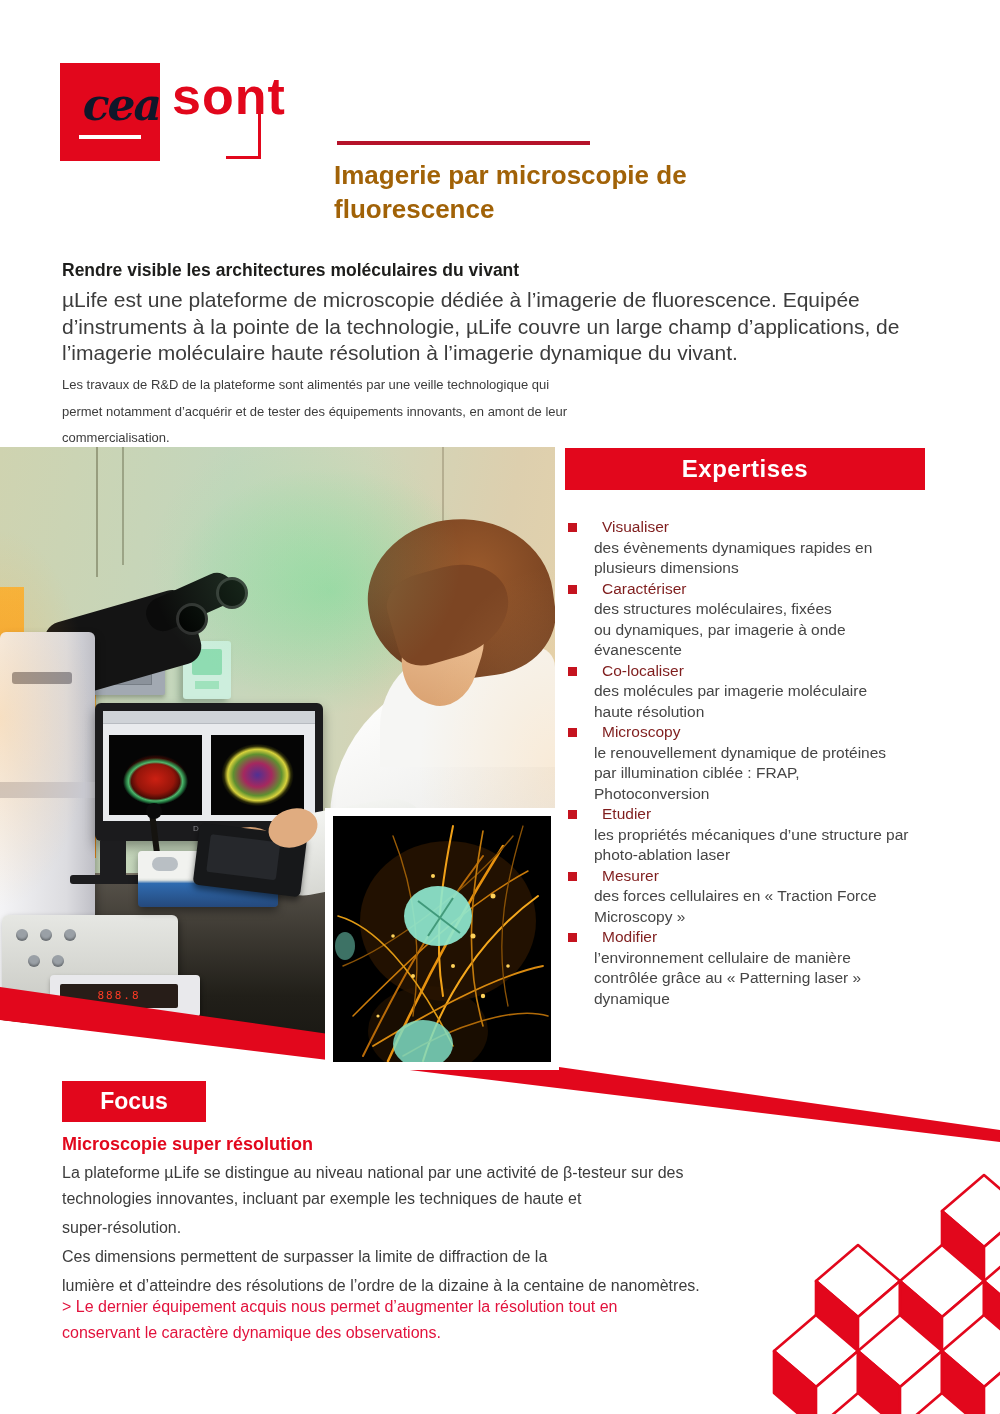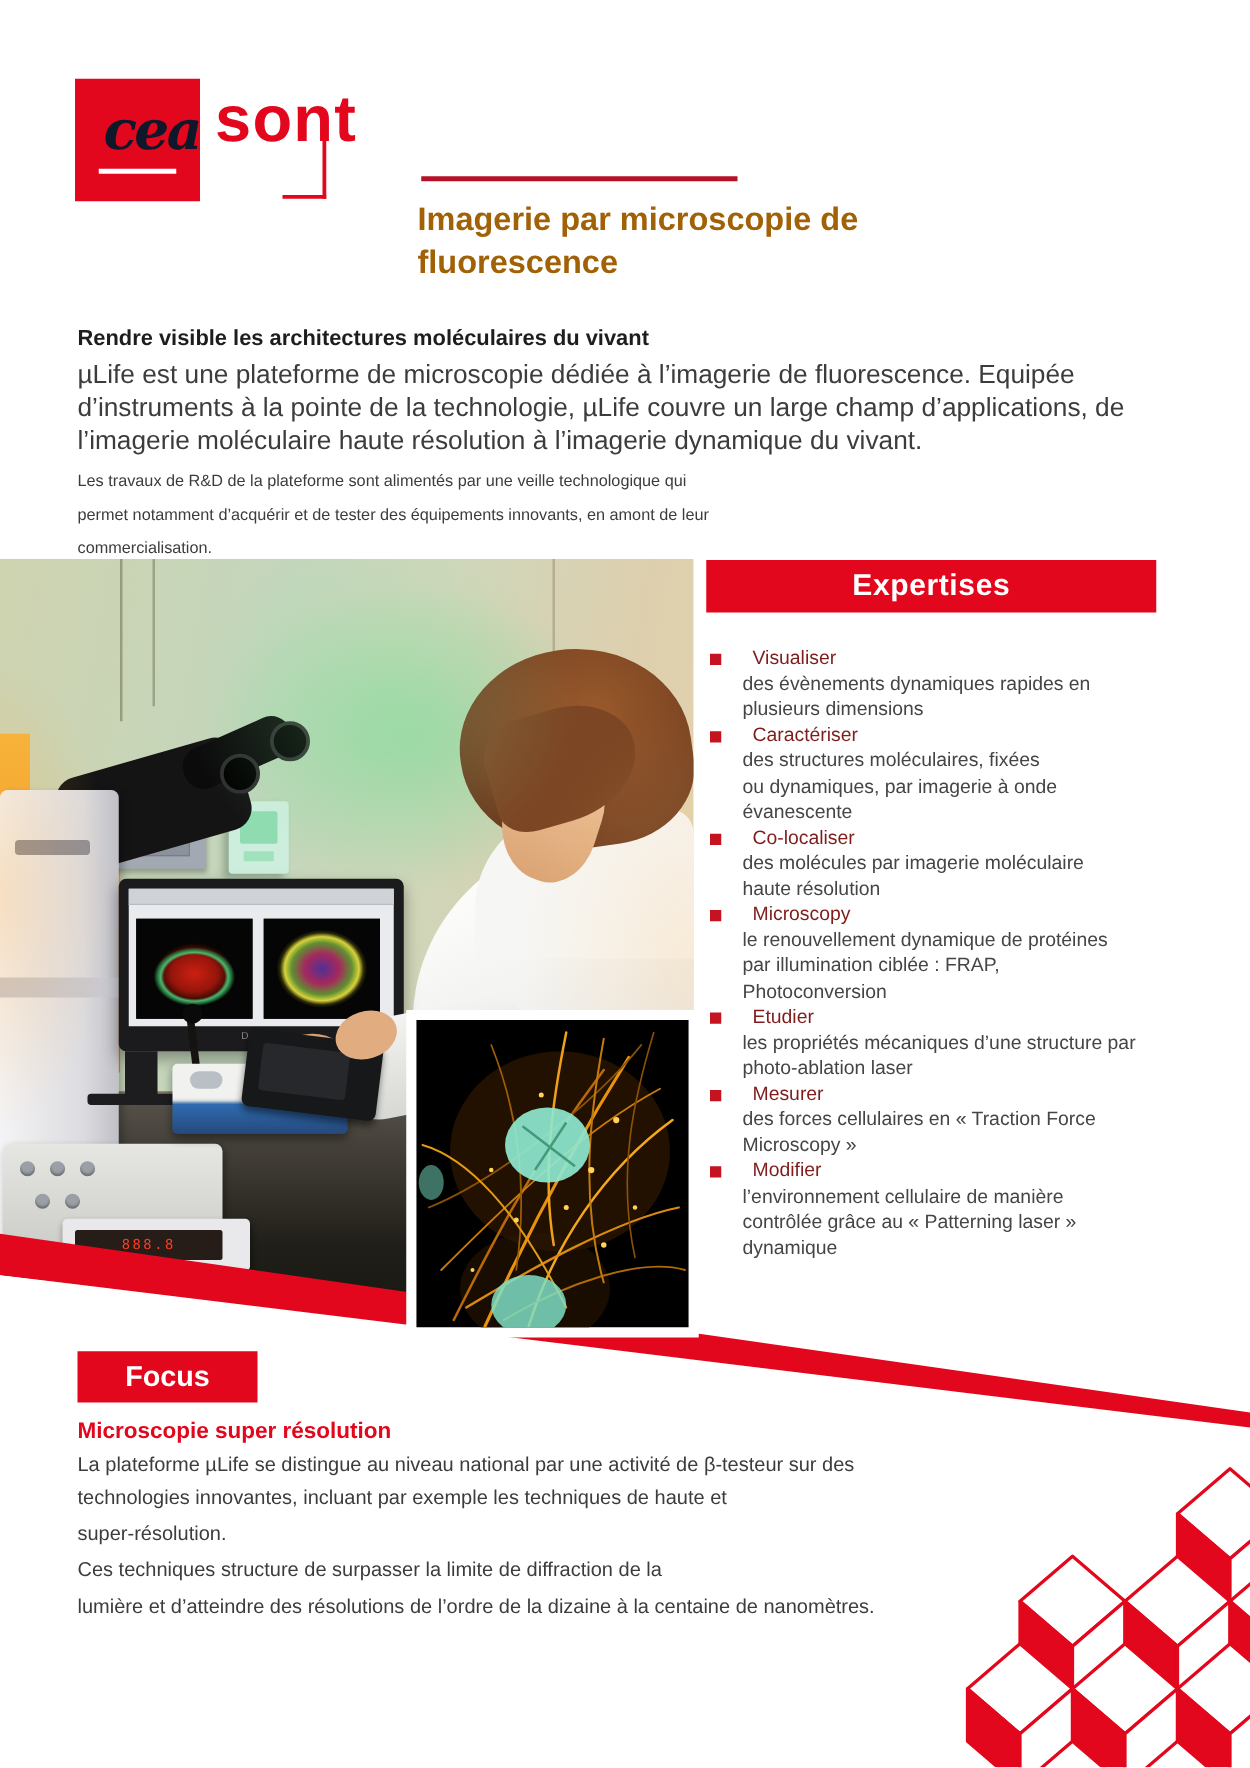--- a/index.html
+++ b/index.html
@@ -313,24 +313,26 @@
     <span>Focus</span>
   </div>
   <div class="abs focus-heading">Microscopie super résolution</div>
   <div class="abs focus-body">
 
       <p class="focus-p pre">La plateforme µLife se distingue au niveau national par une activité de  β-testeur sur des
 technologies innovantes, incluant par exemple les techniques de haute et</p>
 
       <p class="focus-p pre">super-résolution.</p>
 
-      <p class="focus-p pre">Ces techniques structure de surpasser la limite de diffraction de la</p>
+      <p class="focus-p pre">Ces dimensions permettent de surpasser la limite de diffraction de la</p>
 
       <p class="focus-p pre">lumière et d’atteindre des résolutions de l’ordre de la dizaine à la centaine de nanomètres.</p>
     </div>
+  <div class="abs focus-note pre">&gt; Le dernier équipement acquis nous permet d’augmenter la résolution tout en
+conservant le caractère dynamique des observations.</div>
 
   <svg class="abs cubes" viewBox="0 0 240 274">
     <defs>
       <g id="cube">
         <polygon points="0,0 42,36 0,72 -42,36" fill="#ffffff" stroke="#e2071c" stroke-width="2.6" stroke-linejoin="round"></polygon>
         <polygon points="-42,36 0,72 0,114 -42,78" fill="#e2071c" stroke="#e2071c" stroke-width="2.6" stroke-linejoin="round"></polygon>
         <polygon points="0,72 42,36 42,78 0,114" fill="#ffffff" stroke="#e2071c" stroke-width="2.6" stroke-linejoin="round"></polygon>
       </g>
     </defs>
     <use href="#cube" x="224" y="35"></use>

